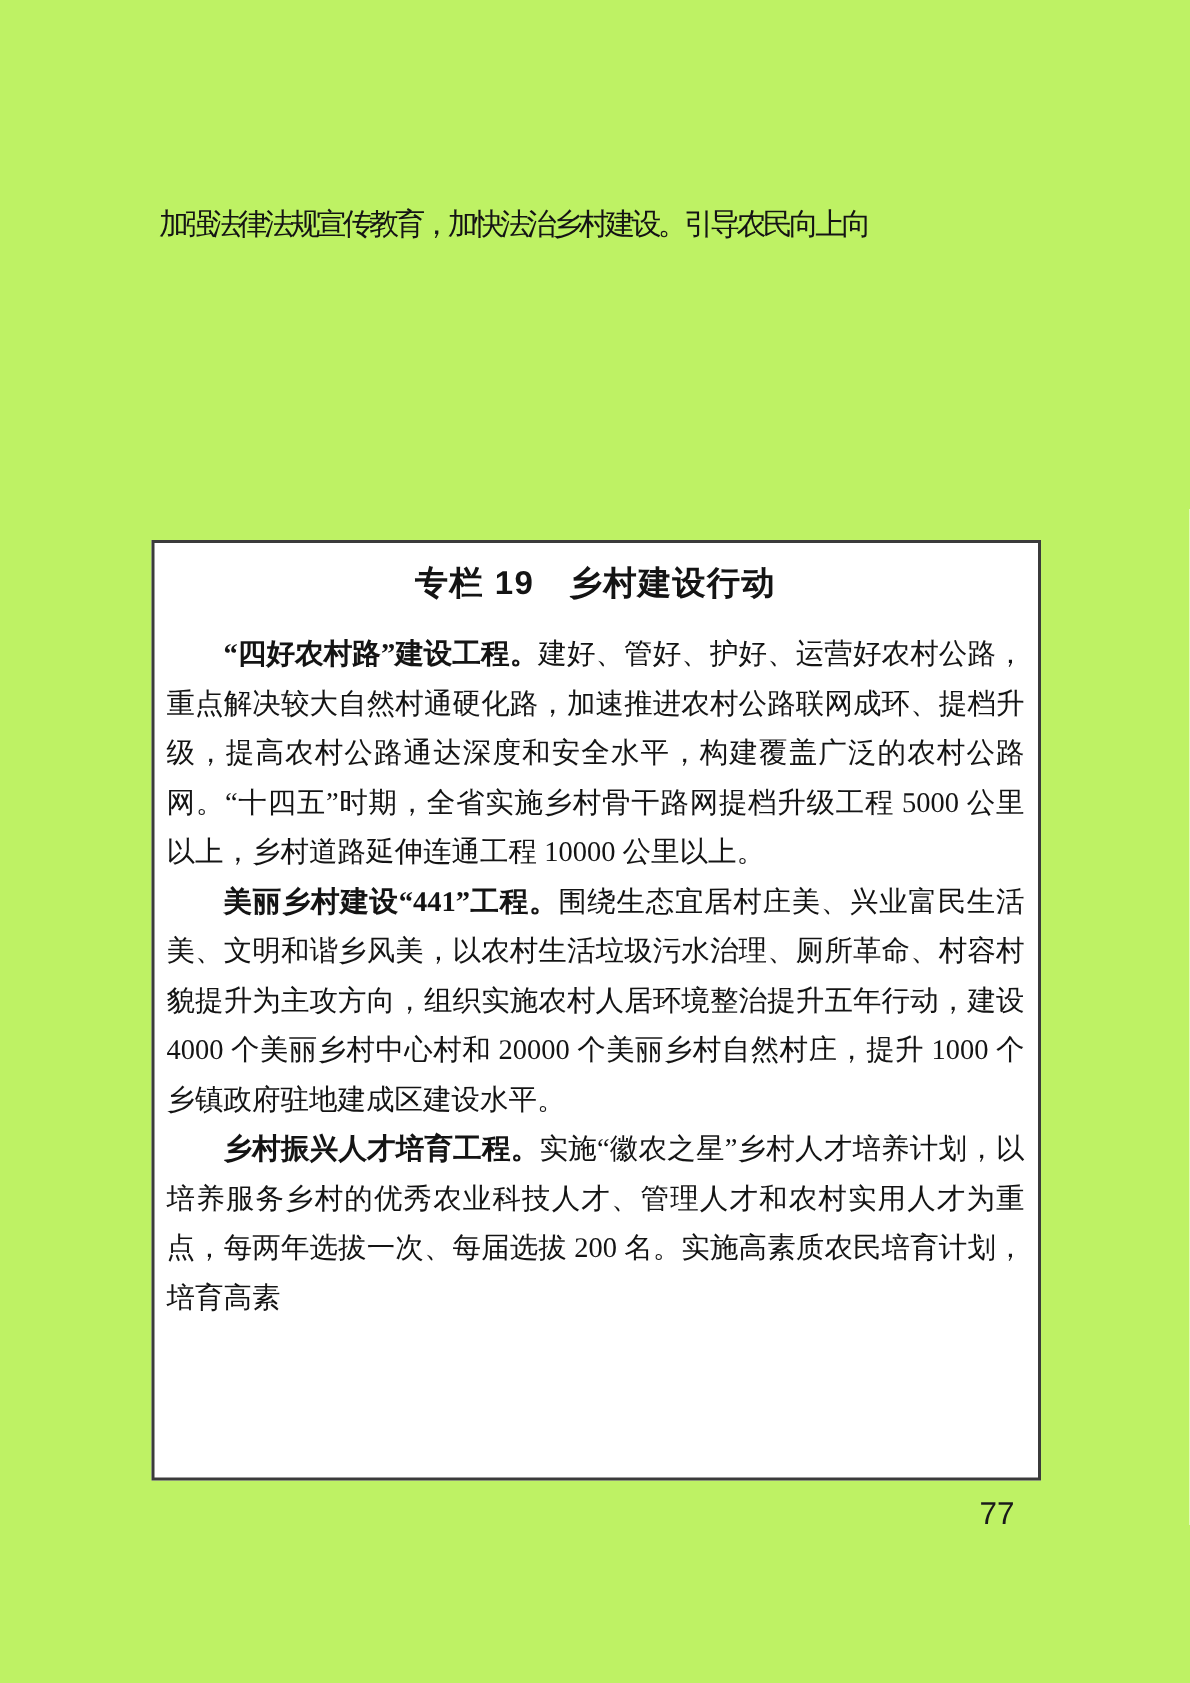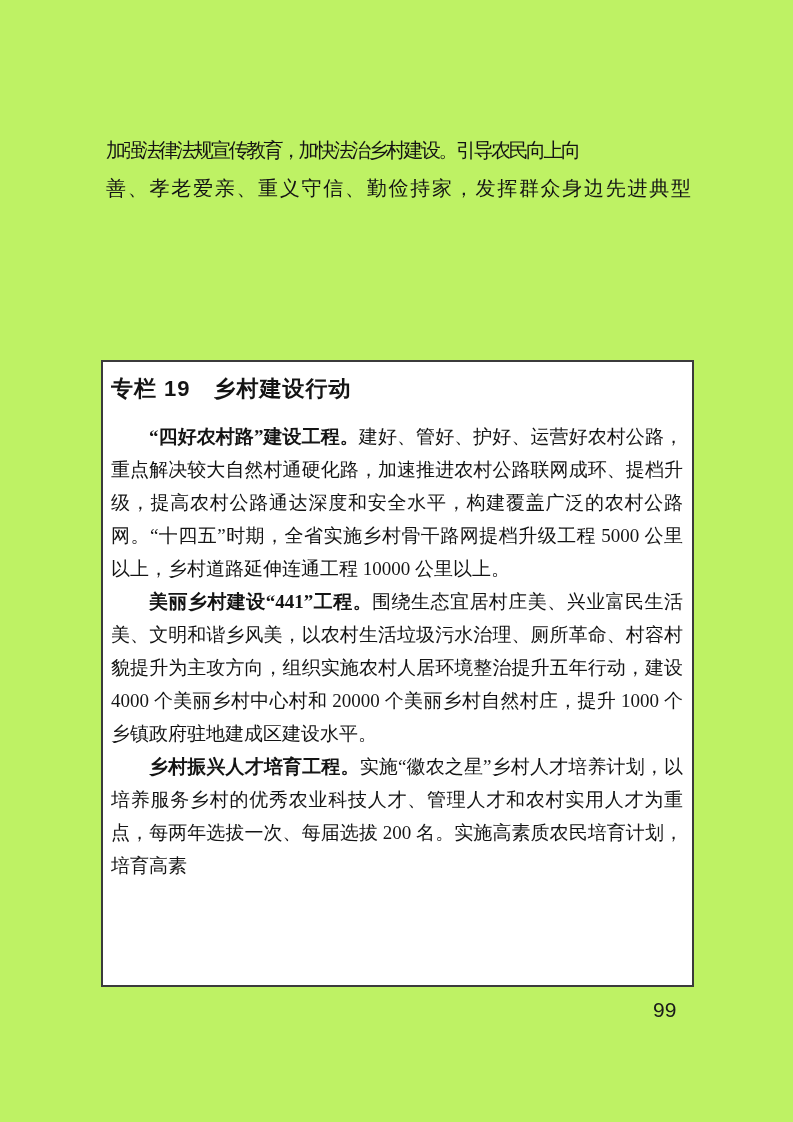--- a/index.html
+++ b/index.html
@@ -35,20 +35,21 @@
     position:absolute;
     left:101px;top:360px;
     width:593px;height:627px;
     box-sizing:border-box;
     border:2px solid #3b3b3b;
     padding:13px 9px 0 8px;
     overflow:hidden;
     background:#ffffff;
   }
   .panel-title{
+    text-align:center;
     font-family:"Liberation Sans","DejaVu Sans",sans-serif;
     font-weight:bold;
     font-size:22px;
     line-height:28px;
     margin-bottom:17px;
     letter-spacing:1px;
   }
   .panel-body p{
     margin:0;
     font-size:19px;
@@ -68,27 +69,26 @@
     color:#1a1a1a;
   }
 </style>
 </head>
 <body>
 
 <div class="page">
 
   <div class="intro">
       <div class="intro-line tight">加强法律法规宣传教育，加快法治乡村建设。引导农民向上向</div>
-      <div class="intro-line stretch">善、孝老爱亲、重义守信、勤俭持家，发挥群众身边先进典型</div>
     </div>
 
   <div class="panel">
     <div class="panel-title">专栏 19　乡村建设行动</div>
     <div class="panel-body">
         <p><b>“四好农村路”建设工程。</b><span>建好、管好、护好、运营好农村公路，重点解决较大自然村通硬化路，加速推进农村公路联网成环、提档升级，提高农村公路通达深度和安全水平，构建覆盖广泛的农村公路网。“十四五”时期，全省实施乡村骨干路网提档升级工程 5000 公里以上，乡村道路延伸连通工程 10000 公里以上。</span></p>
         <p><b>美丽乡村建设“441”工程。</b><span>围绕生态宜居村庄美、兴业富民生活美、文明和谐乡风美，以农村生活垃圾污水治理、厕所革命、村容村貌提升为主攻方向，组织实施农村人居环境整治提升五年行动，建设 4000 个美丽乡村中心村和 20000 个美丽乡村自然村庄，提升 1000 个乡镇政府驻地建成区建设水平。</span></p>
         <p><b>乡村振兴人才培育工程。</b><span>实施“徽农之星”乡村人才培养计划，以培养服务乡村的优秀农业科技人才、管理人才和农村实用人才为重点，每两年选拔一次、每届选拔 200 名。实施高素质农民培育计划，培育高素</span></p>
       </div>
   </div>
 
-  <div class="page-number">99</div>
+  <div class="page-number">77</div>
 
 </div>
 
 </body></html>

